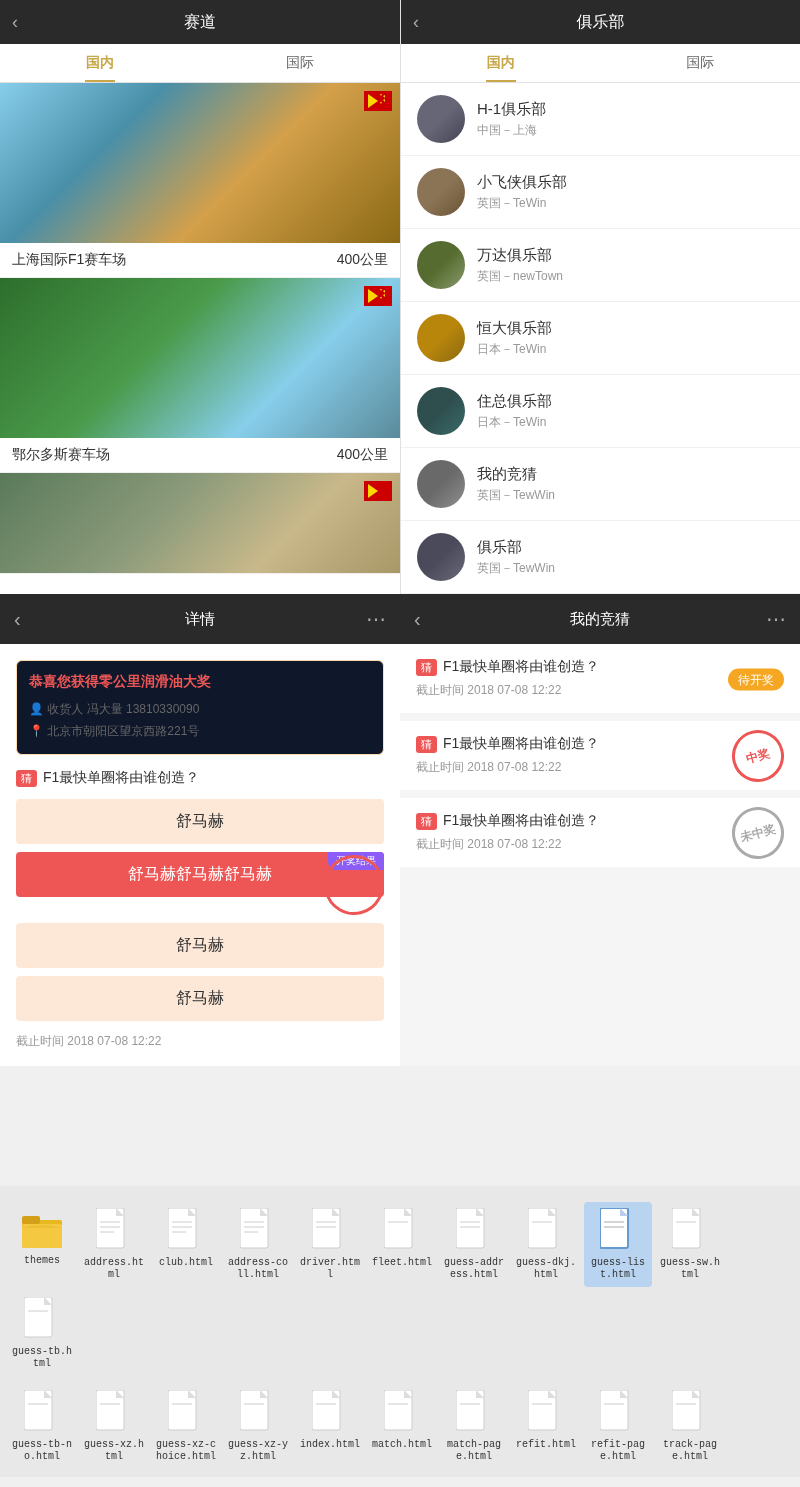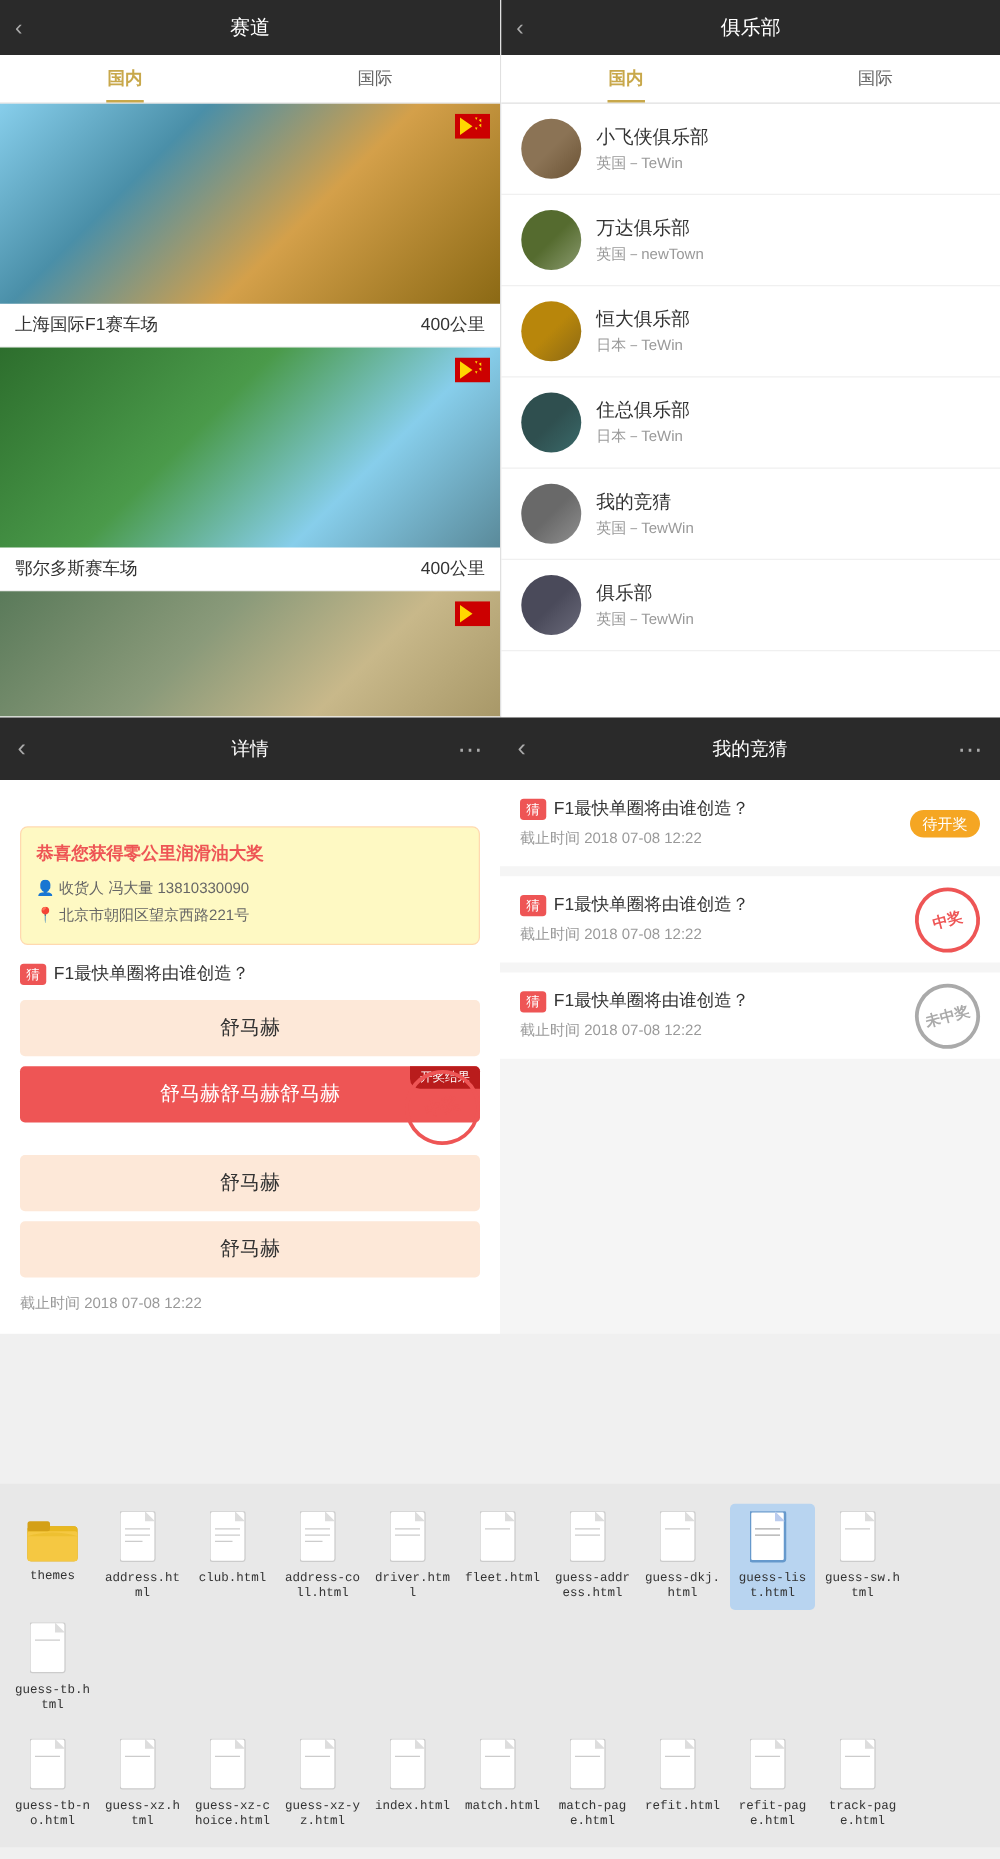--- a/index.html
+++ b/index.html
@@ -32,21 +32,21 @@
     .club-avatar { width: 48px; height: 48px; border-radius: 50%; background: #888; overflow: hidden; margin-right: 12px; flex-shrink: 0; }
     .club-name { font-size: 15px; color: #333; font-weight: 500; }
     .club-location { font-size: 12px; color: #999; margin-top: 3px; }
 
     
     .middle-section { display: flex; width: 800px; background: #f5f5f5; }
     .detail-panel { width: 400px; background: #fff; padding: 16px; }
     .guess-panel { width: 400px; background: #f5f5f5; }
 
     
-    .prize-banner { background: #fef9c3; border: 1px solid #ffd9b0; border-radius: 6px; padding: 12px; margin-bottom: 14px; margin-top: 21px; }
+    .prize-banner { background: #0f172a; border: 1px solid #ffd9b0; border-radius: 6px; padding: 12px; margin-bottom: 14px; }
     .prize-title { color: #e55; font-size: 14px; font-weight: bold; margin-bottom: 8px; }
     .prize-info { font-size: 12px; color: #666; line-height: 1.8; }
 
     
     .question-title { font-size: 14px; color: #333; margin-bottom: 12px; display: flex; align-items: center; }
     .q-badge { background: #e55; color: #fff; font-size: 11px; padding: 1px 5px; border-radius: 3px; margin-right: 6px; }
 
     
     .option-btn { display: block; width: 100%; padding: 12px; margin-bottom: 8px; background: #fde8d8; border: none; border-radius: 4px; text-align: center; font-size: 16px; color: #333; cursor: pointer; position: relative; }
     .option-btn.selected { background: #e55; color: #fff; }
@@ -82,21 +82,21 @@
     
     .avatar-1 { background: linear-gradient(135deg, #667 50%, #445 100%); }
     .avatar-2 { background: linear-gradient(135deg, #8B7355 50%, #6B5335 100%); }
     .avatar-3 { background: linear-gradient(135deg, #556B2F 50%, #8B9B6F 100%); }
     .avatar-4 { background: linear-gradient(135deg, #B8860B 50%, #8B6914 100%); }
     .avatar-5 { background: linear-gradient(135deg, #2F4F4F 50%, #3a6a6a 100%); }
     .avatar-6 { background: linear-gradient(135deg, #696969 50%, #909090 100%); }
     .avatar-7 { background: linear-gradient(135deg, #4a4a5a 50%, #6a6a7a 100%); }
 
     .option-wrap { position: relative; }
-    .selected-label { position: absolute; top: 0; right: 0; background: #b91c1c; color: #fff; font-size: 10px; padding: 2px 8px; border-radius: 0 4px 0 8px; transform: rotate(0deg); }
+    .selected-label { position: absolute; top: 0; right: 0; background: #8b5cf6; color: #fff; font-size: 10px; padding: 2px 8px; border-radius: 0 4px 0 8px; transform: rotate(0deg); }
 
     .win-stamp-wrap { display: flex; justify-content: flex-end; margin-top: -50px; margin-bottom: 8px; }
   </style>
 </head>
 <body>
 
 <div class="top-section">
 
   <div class="left-panel">
     <div class="header-bar">
@@ -162,20 +162,27 @@
     <div class="header-bar">
       <span class="back-btn">‹</span>
       <span class="title">俱乐部</span>
     </div>
     <div class="tabs">
       <div class="tab active">国内</div>
       <div class="tab">国际</div>
     </div>
 
     <div class="club-item">
+      <div class="club-avatar avatar-1"></div>
+      <div>
+        <div class="club-name">H-1俱乐部</div>
+        <div class="club-location">中国－上海</div>
+      </div>
+    </div>
+    <div class="club-item">
       <div class="club-avatar avatar-2"></div>
       <div>
         <div class="club-name">小飞侠俱乐部</div>
         <div class="club-location">英国－TeWin</div>
       </div>
     </div>
     <div class="club-item">
       <div class="club-avatar avatar-3"></div>
       <div>
         <div class="club-name">万达俱乐部</div>

